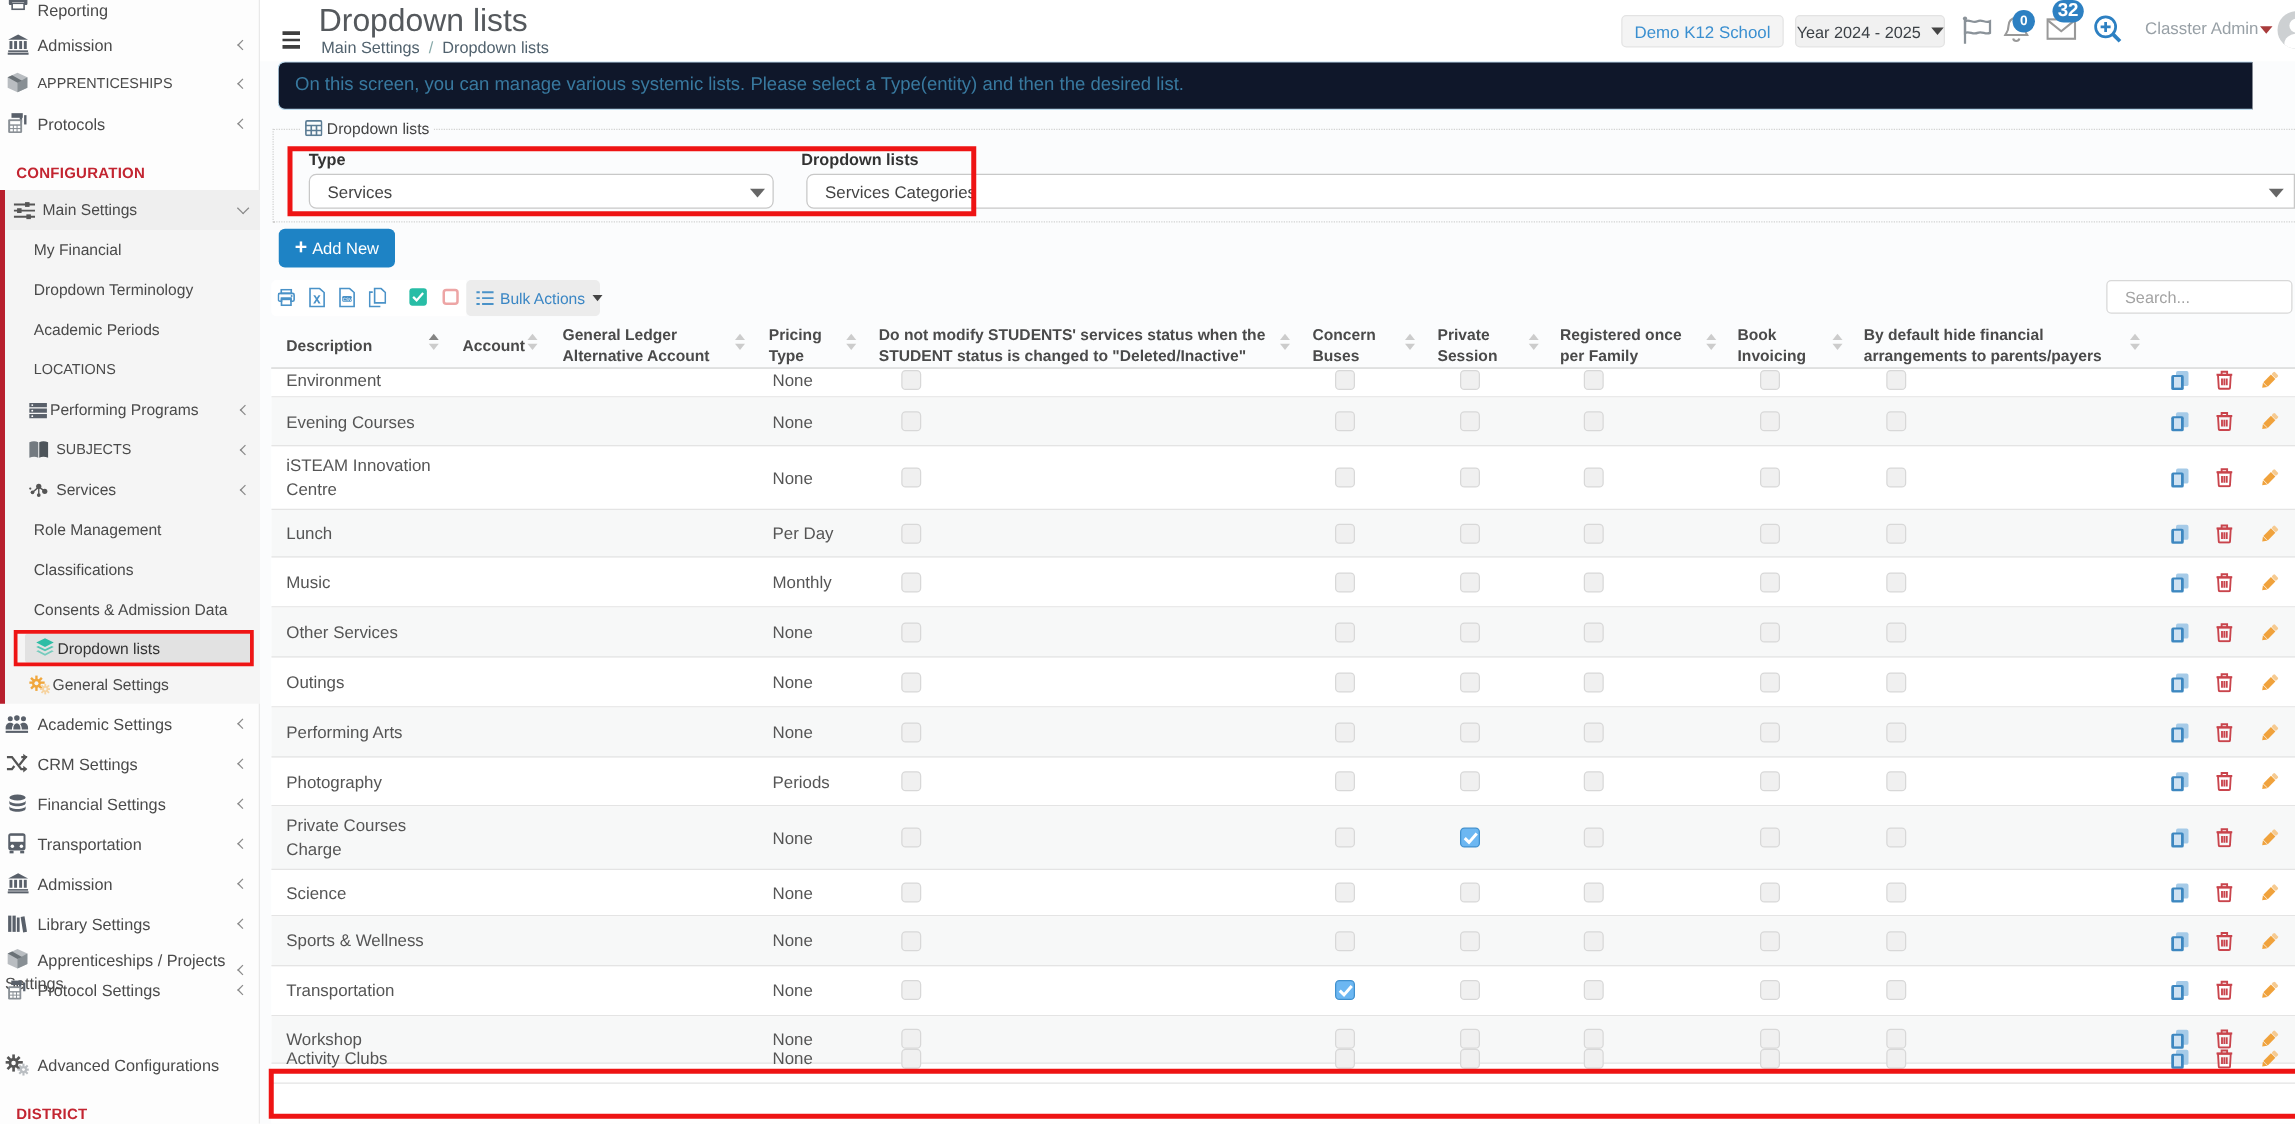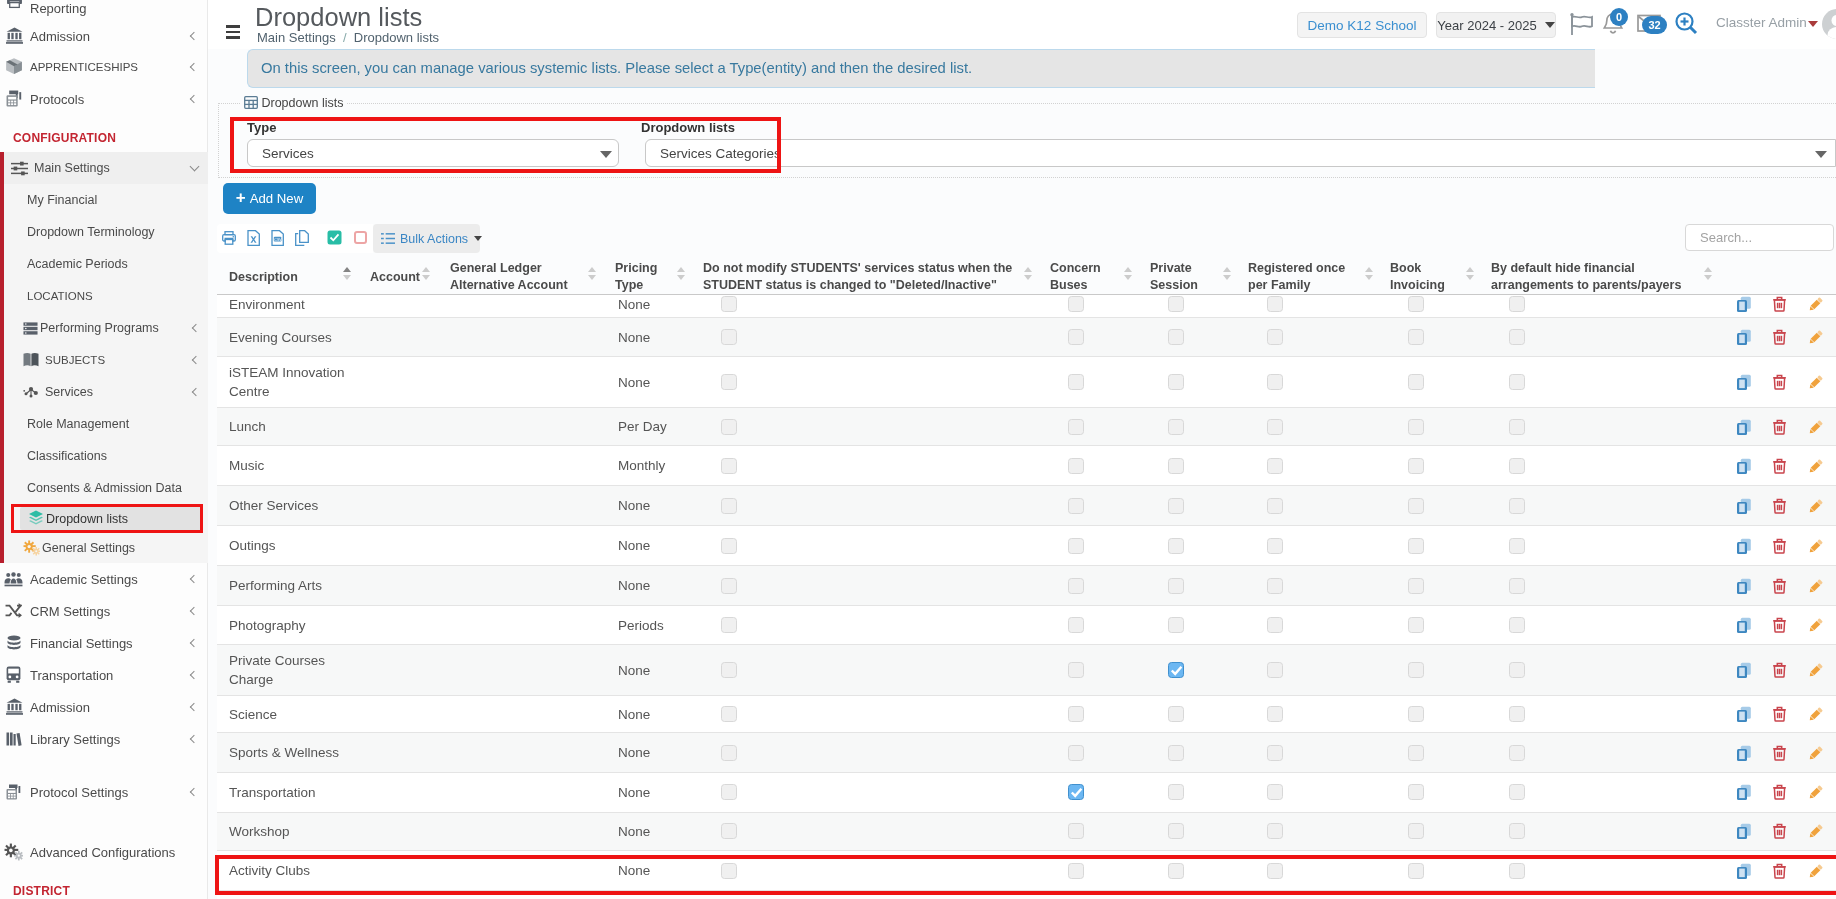--- a/index.html
+++ b/index.html
@@ -22,21 +22,21 @@
 
 
 #topbar { position:absolute; left:208px; top:0; width:1628px; height:49px; background:#fff; }
 #hamb { position:absolute; left:226px; top:25px; width:14px; height:14px; }
 #hamb div { height:2.5px; background:#3e3e3e; margin-bottom:3px; }
 #pgtitle { position:absolute; left:255px; top:3px; font-size:25.5px; color:#55595d; }
 #crumb { position:absolute; left:257px; top:30px; font-size:13px; color:#51626e; }
 .tbtn { position:absolute; top:12px; height:26px; border:1px solid #e3e3e3; border-radius:4px; background:#f4f4f4; font-size:13.5px; display:flex; align-items:center; justify-content:center; }
 
 
-#alert { position:absolute; left:222px; top:49px; width:1348px; height:39px; background:#e5e5e5; border:1px solid #bcd9ec; border-radius:6px 0 0 6px; border-right:none;margin-left:25px; }
+#alert { position:absolute; left:222px; top:49px; width:1580px; height:39px; background:#0f172a; border:1px solid #bcd9ec; border-radius:6px 0 0 6px; border-right:none; }
 #alert span { position:absolute; left:13px; top:10px; font-size:14.8px; color:#38799f; }
 
 
 #fset { position:absolute; left:218px; top:103px; width:1618px; height:75px; border:1px dotted #d2d2d2; border-right:none; }
 #legend { position:absolute; left:240px; top:96px; background:#fbfcfd; padding:0 4px; font-size:12.5px; color:#444; }
 .flabel { position:absolute; top:120px; font-size:13px; font-weight:bold; color:#333; }
 .fselect { position:absolute; top:139px; height:28px; background:#fff; border:1px solid #c8c8c8; border-radius:6px; font-size:13.5px; color:#444; display:flex; align-items:center; padding-left:14px; }
 .scaret { position:absolute; width:0; height:0; border-left:6px solid transparent; border-right:6px solid transparent; border-top:7px solid #666; }
 
 
@@ -282,20 +282,30 @@
   <div class="snav" style="top:723px">
     <svg class="sicon" viewBox="0 0 16 16" fill="#59606a" style="left:5px;width:18px;height:16px;top:8px">
         <rect x="0.5" y="1.5" width="2.6" height="13"></rect>
         <rect x="4" y="1.5" width="2.6" height="13"></rect>
         <rect x="7.5" y="3" width="2.2" height="11.5"></rect>
         <path d="M10.5 2.6 13.6 2l2 12.3-3.1.6z"></path>
       </svg>
     <span class="stxt">Library Settings</span>
       <span class="chevl" style="right:11px"></span>
   </div>
+  <div class="snav" style="top:755px;height:48px;align-items:flex-start">
+    <svg class="sicon" viewBox="0 0 16 16" style="left:5px;width:18px;height:18px;top:3px">
+        <path fill="#b9bdc1" d="M8 1 15 4.3v7.4L8 15 1 11.7V4.3z"></path>
+        <path fill="#888f94" d="M8 8.2V15l7-3.3V4.3z"></path>
+        <path fill="#6a7176" d="M8 8.2 1 4.3l3.2-1.5 7 3.9z"></path>
+      </svg>
+    <span class="stxt" style="left:30px;top:3px;white-space:normal;width:178px;line-height:21px;position:absolute">Apprenticeships / Projects</span>
+    <span class="stxt" style="left:4px;top:24px;position:absolute">Settings</span>
+    <span class="chevl" style="right:11px;top:18px;position:absolute"></span>
+  </div>
   <div class="snav" style="top:776px">
     <svg class="sicon" viewBox="0 0 16 16" style="left:6px;width:16px;height:16px;top:8px">
         <rect x="3" y="0.5" width="8.5" height="3.5" fill="#59606a"></rect>
         <rect x="12.5" y="2" width="1.8" height="7" fill="#59606a"></rect>
         <rect x="9.2" y="3.5" width="1.8" height="4" fill="#59606a"></rect>
         <rect x="0.5" y="5" width="10.5" height="10.5" rx="1" fill="#8a9096"></rect>
         <g fill="#fff">
           <rect x="2" y="6.5" width="7.5" height="2.4"></rect>
           <rect x="2" y="10" width="2" height="1.7"></rect>
           <rect x="4.8" y="10" width="2" height="1.7"></rect>
@@ -357,21 +367,21 @@
       </g>
     </svg>
   <circle class="abs"></circle>
   <div class="abs" style="left:1610px;top:8px;width:18px;height:18px;border-radius:50%;background:#2d80c2;color:#fff;font-size:11px;font-weight:bold;text-align:center;line-height:18px">0</div>
   <svg class="abs" style="left:1637px;top:14px" width="25" height="19" viewBox="0 0 25 19">
       <g fill="none" stroke="#999" stroke-width="1.7">
         <rect x="1" y="1.5" width="22" height="15.5"></rect>
         <path d="M1.5 2.5 12 11 22.5 2.5"></path>
       </g>
     </svg>
-  <div class="abs" style="left:1642px;top:16px;width:25px;height:18px;border-radius:9px;background:#2d80c2;color:#fff;font-size:11px;font-weight:bold;text-align:center;line-height:18px">32</div>
+  <div class="abs" style="left:1642px;top:0;width:25px;height:18px;border-radius:9px;background:#2d80c2;color:#fff;font-size:15px;font-weight:bold;text-align:center;line-height:18px">32</div>
   <svg class="abs" style="left:1674px;top:11px" width="24" height="24" viewBox="0 0 24 24">
       <g fill="none" stroke="#2d80c2" stroke-width="2.2">
         <circle cx="10.5" cy="10.5" r="8"></circle>
         <line x1="16.5" y1="16.5" x2="22" y2="22" stroke-width="3"></line>
         <line x1="6.5" y1="10.5" x2="14.5" y2="10.5"></line>
         <line x1="10.5" y1="6.5" x2="10.5" y2="14.5"></line>
       </g>
     </svg>
   <div class="abs" style="left:1716px;top:15px;font-size:13.5px;color:#98a0a6">Classter Admin</div>
   <div class="abs" style="left:1808px;top:21px;width:0;height:0;border-left:5.5px solid transparent;border-right:5.5px solid transparent;border-top:6.5px solid #a93b3b"></div>
@@ -952,21 +962,21 @@
           </g>
         </svg>
         <svg class="acticon" style="left:1590px" width="17" height="17" viewBox="0 0 17 17">
           <g transform="rotate(45 8.5 8.5)">
             <rect x="6" y="0.5" width="5" height="3.2" rx="1" fill="#f6ca90"></rect>
             <rect x="6" y="4.2" width="5" height="8.6" fill="#f0a23c"></rect>
             <path d="M6 13.3h5L8.5 16.6z" fill="#f0a23c"></path>
           </g>
         </svg>
       </div>
-      <div class="row" style="top:556px;height:40px">
+      <div class="row" style="top:532px;height:40px">
         <div class="dcell">Activity Clubs</div>
         <div class="pcell">None</div>
         <div class="cb" style="left:504px"></div>
         <div class="cb" style="left:851px"></div>
         <div class="cb" style="left:951px"></div>
         <div class="cb" style="left:1050px"></div>
         <div class="cb" style="left:1191px"></div>
         <div class="cb" style="left:1292px"></div>
         <svg class="acticon" style="left:1519px" width="16" height="17" viewBox="0 0 16 17">
           <rect x="4.8" y="0.8" width="10" height="12" rx="1.5" fill="#a6cbe8"></rect>

